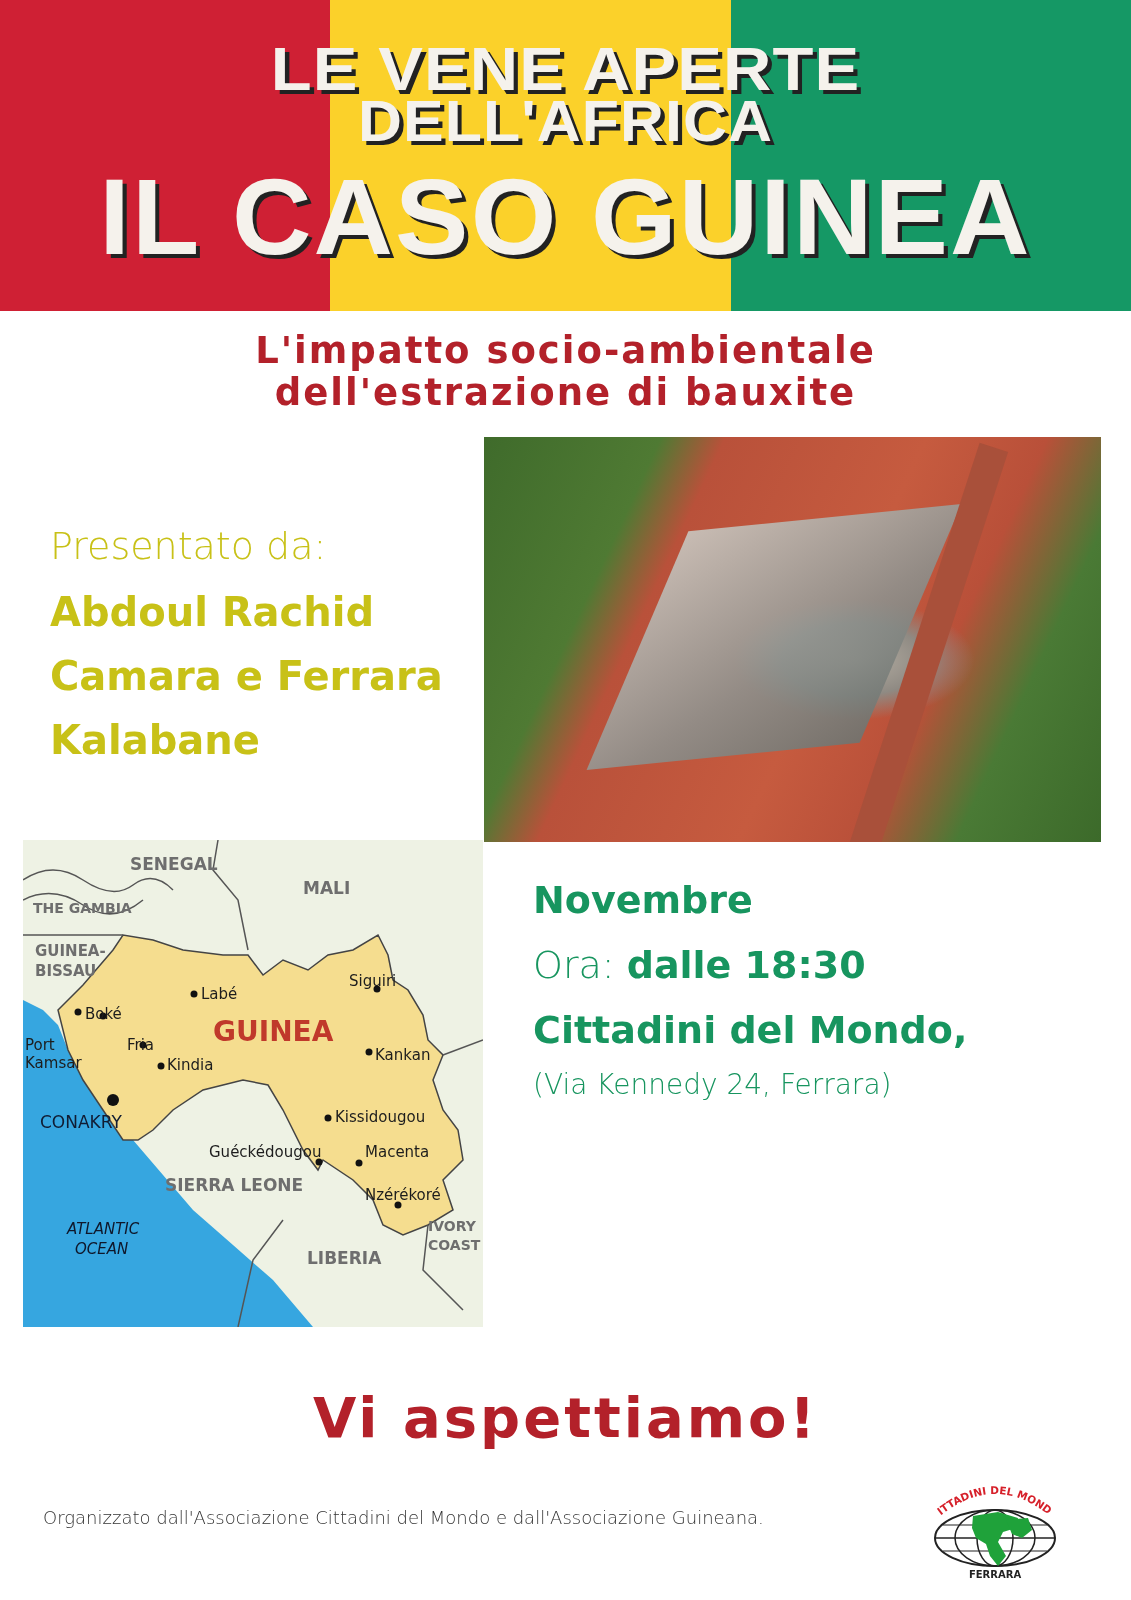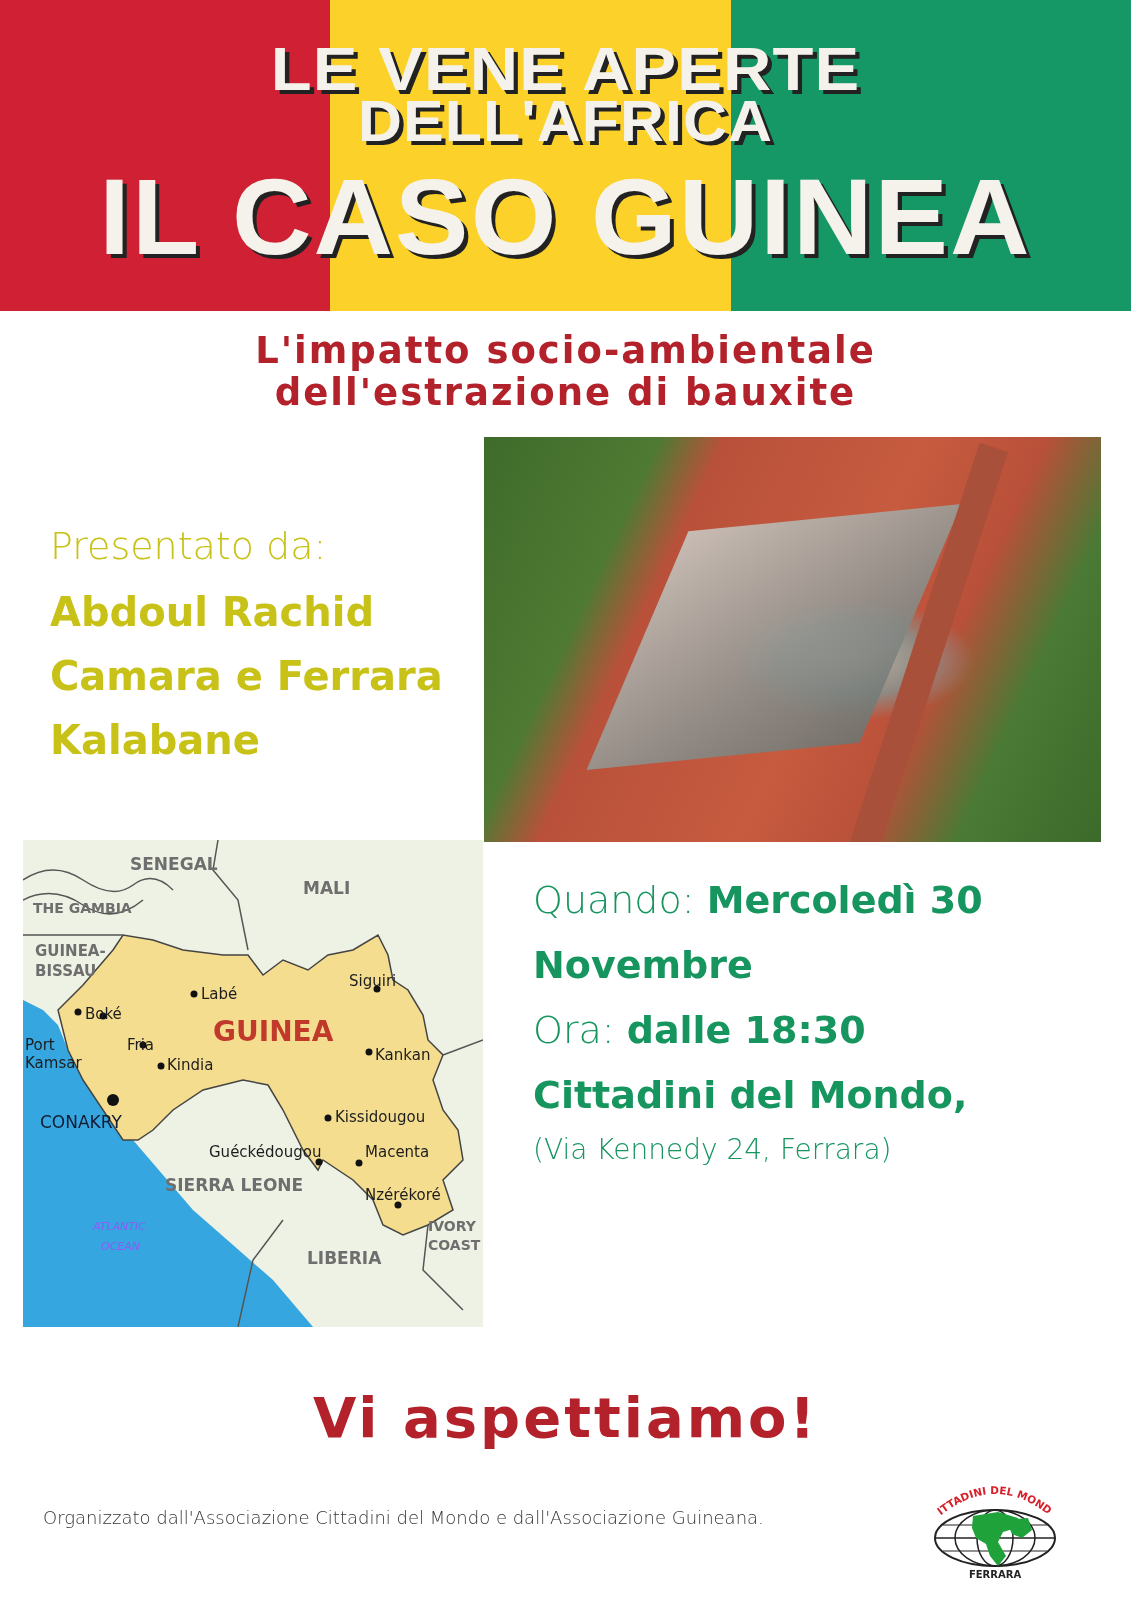--- a/index.html
+++ b/index.html
@@ -23,21 +23,21 @@
       linear-gradient(115deg, #3f6b2b 0%, #4f7a33 22%, #b9513a 30%, #c65b3f 55%, #b95039 70%, #4a7a35 82%, #3c6a2a 100%); }
   .photo .pit { position:absolute; left:160px; top:80px; width:260px; height:240px; background:linear-gradient(140deg,#c9c7c0,#8e918d 60%,#6e7470); transform:skewX(-28deg) rotate(-6deg); opacity:.9; }
   .photo .road { position:absolute; left:430px; top:0; width:30px; height:420px; background:#a9503a; transform:rotate(18deg); }
   .map { position:absolute; left:23px; top:840px; width:460px; height:487px; background:#eef2e4; overflow:hidden; }
   .map svg { position:absolute; left:0; top:0; }
   .map .lbl { position:absolute; font-family:"DejaVu Sans", sans-serif; white-space:nowrap; }
   .map .country { color:#6e6e6e; font-weight:bold; font-size:17px; }
   .map .city { color:#1d1d1d; font-size:15px; }
   .map .capital { color:#101c33; font-weight:normal; font-size:17px; }
   .map .guinea { color:#c0392b; font-weight:bold; font-size:28px; }
-  .map .ocean { color:#8b5cf6; font-style:italic; font-size:11px;margin-left:26px; }
+  .map .ocean { color:#0f172a; font-style:italic; font-size:15px; }
   .details { position:absolute; left:533px; top:868px; width:580px; color:#17955f; font-family:"DejaVu Sans", sans-serif; }
   .details .row { font-size:38px; line-height:65px; }
   .details .k { font-weight:200; }
   .details .v { font-weight:bold; }
   .details .addr { font-size:28px; line-height:44px; font-weight:200; }
   .cta { position:absolute; left:0; top:1385px; width:1131px; text-align:center; color:#b3212a; font-family:"DejaVu Sans", sans-serif; font-weight:bold; font-size:56px; letter-spacing:3px; }
   .footer { position:absolute; left:43px; top:1507px; color:#333; font-family:"DejaVu Sans", sans-serif; font-size:18px; font-weight:300; }
   .logo { position:absolute; left:928px; top:1478px; width:135px; height:105px; }
 </style>
 </head>
@@ -122,24 +122,20 @@
   <span class="lbl capital" style="left:17px;top:272px;">CONAKRY</span>
   <span class="lbl country" style="left:142px;top:335px;">SIERRA LEONE</span>
   <span class="lbl country" style="left:284px;top:408px;">LIBERIA</span>
   <span class="lbl country" style="left:405px;top:378px;font-size:14px;">IVORY</span>
   <span class="lbl country" style="left:405px;top:397px;font-size:14px;text-align:right;">COAST</span>
   <span class="lbl ocean" style="left:44px;top:380px;">ATLANTIC</span>
   <span class="lbl ocean" style="left:52px;top:400px;">OCEAN</span>
 </div>
 
 <div class="details">
-  <div class="row">
-    <span class="k">Quando:</span>
-    <span class="v">Mercoledì 30</span>
-  </div>
   <div class="row v">Novembre</div>
   <div class="row">
     <span class="k">Ora:</span>
     <span class="v">dalle 18:30</span>
   </div>
   <div class="row v">Cittadini del Mondo,</div>
   <div class="addr">(Via Kennedy 24, Ferrara)</div>
 </div>
 
 <div class="cta">Vi aspettiamo!</div>

